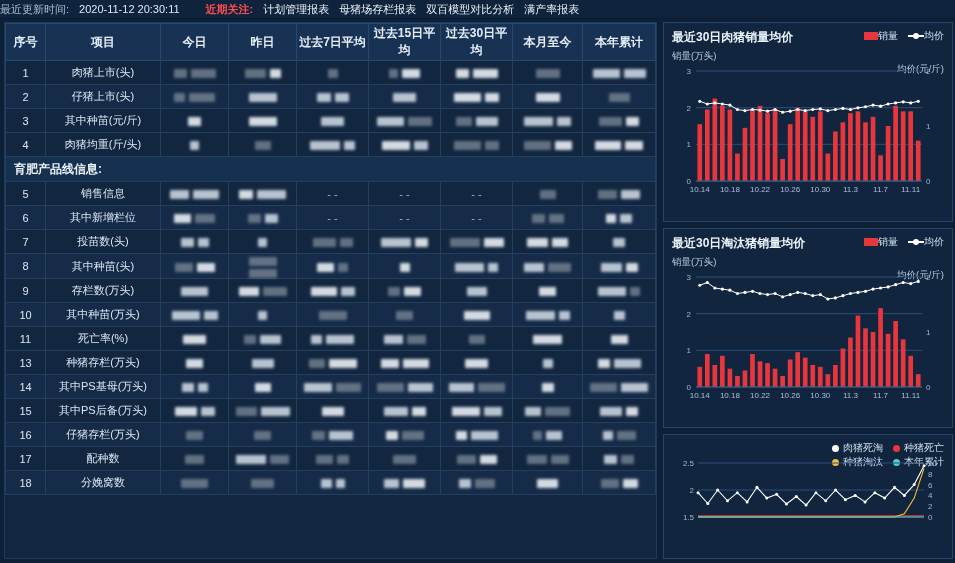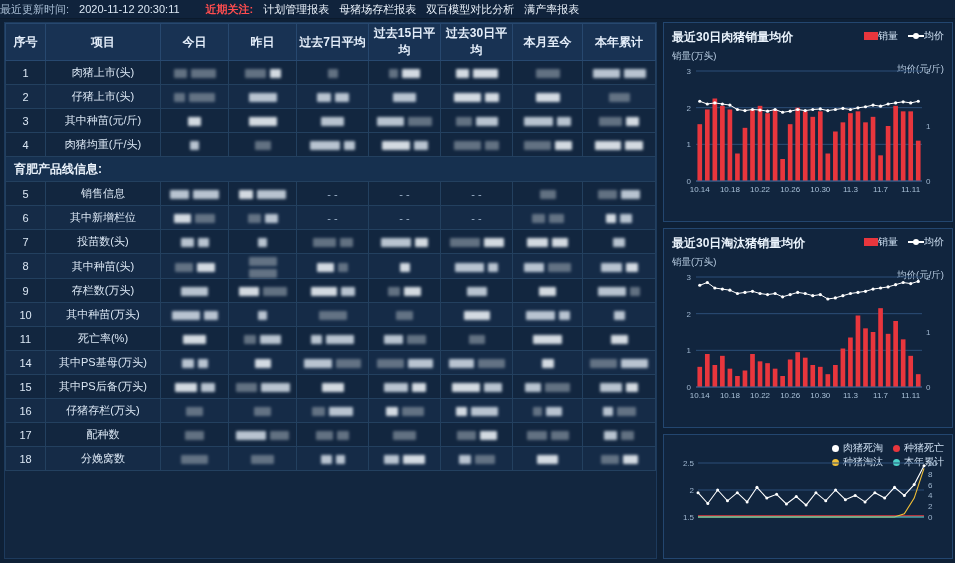--- a/index.html
+++ b/index.html
@@ -235,20 +235,31 @@
             <tr class="r">
               <td class="idx">11</td>
               <td class="item">死亡率(%)</td>
               <td><span class="blk w" style="width: 23px;"></span></td>
               <td><span class="blk d" style="width: 12px;"></span><span class="blk" style="width: 21px;"></span></td>
               <td><span class="blk" style="width: 11px;"></span><span class="blk" style="width: 28px;"></span></td>
               <td><span class="blk" style="width: 19px;"></span><span class="blk d" style="width: 19px;"></span></td>
               <td><span class="blk d" style="width: 16px;"></span></td>
               <td><span class="blk w" style="width: 29px;"></span></td>
               <td><span class="blk w" style="width: 17px;"></span></td>
+            </tr>
+            <tr class="r">
+              <td class="idx">13</td>
+              <td class="item">种猪存栏(万头)</td>
+              <td><span class="blk w" style="width: 17px;"></span></td>
+              <td><span class="blk" style="width: 22px;"></span></td>
+              <td><span class="blk d" style="width: 16px;"></span><span class="blk w" style="width: 28px;"></span></td>
+              <td><span class="blk w" style="width: 18px;"></span><span class="blk w" style="width: 26px;"></span></td>
+              <td><span class="blk w" style="width: 23px;"></span></td>
+              <td><span class="blk" style="width: 10px;"></span></td>
+              <td><span class="blk w" style="width: 12px;"></span><span class="blk" style="width: 27px;"></span></td>
             </tr>
             <tr class="r alt">
               <td class="idx">14</td>
               <td class="item">其中PS基母(万头)</td>
               <td><span class="blk" style="width: 12px;"></span><span class="blk" style="width: 10px;"></span></td>
               <td><span class="blk w" style="width: 16px;"></span></td>
               <td><span class="blk" style="width: 28px;"></span><span class="blk d" style="width: 25px;"></span></td>
               <td><span class="blk d" style="width: 27px;"></span><span class="blk" style="width: 25px;"></span></td>
               <td><span class="blk" style="width: 25px;"></span><span class="blk d" style="width: 27px;"></span></td>
               <td><span class="blk w" style="width: 12px;"></span></td>

